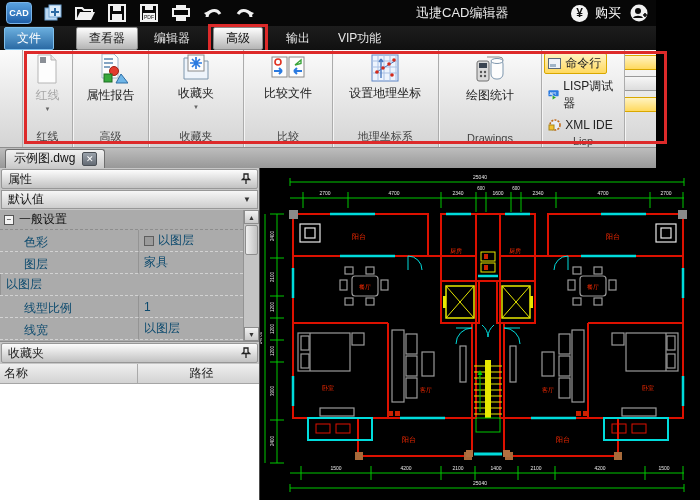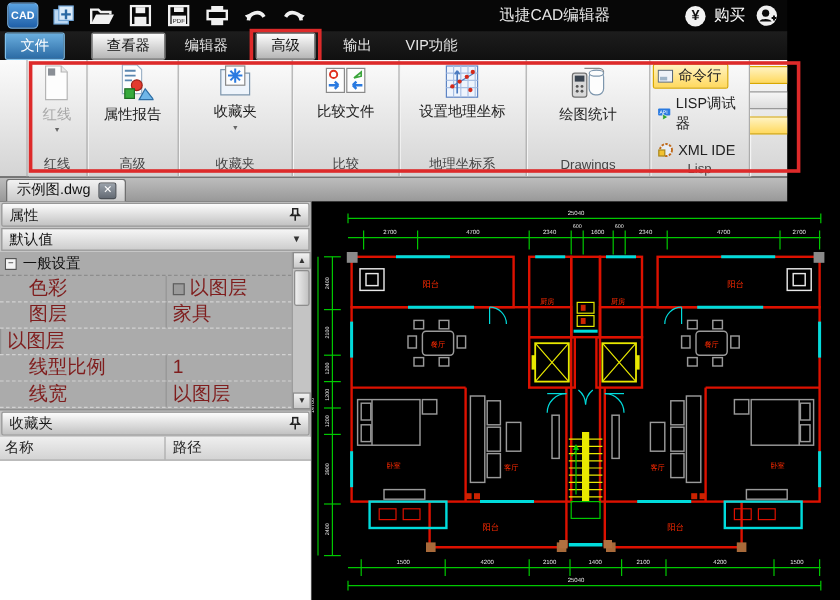--- a/index.html
+++ b/index.html
@@ -57,33 +57,33 @@
     display:flex; align-items:center; justify-content:space-between; padding:0 6px; font-size:12px; color:#1a1a1a; flex:0 0 20px; }
   .pin svg { display:block; }
   .preset { height:19px; margin:0 1px 1px 1px; background:linear-gradient(#f6f6f6,#cdcdcd); border:1px solid #979797;
     display:flex; align-items:center; justify-content:space-between; padding:0 2px 0 6px; font-size:12px; color:#111; flex:0 0 19px; }
   .preset .dd { font-size:8px; color:#333; padding:0 4px; }
   .propgrid { height:132px; flex:0 0 132px; background:#ababab; display:flex; border-bottom:1px solid #8b8b8b; }
   .grid-main { flex:1; min-width:0; }
   .grid-section { display:flex; align-items:center; gap:5px; height:20px; padding-left:4px; font-size:12px; color:#101010;
     border-bottom:1px dashed #8d8d8d; }
   .expander { width:10px; height:10px; background:#f4f4f4; border:1px solid #555; font-size:8px; line-height:8px; text-align:center; color:#111; }
-  .grid-row { display:flex; height:22px; align-items:flex-end; border-bottom:1px dashed #d2d2d2; font-size:16px; color:#7f1d1d; }
+  .grid-row { display:flex; height:22px; align-items:flex-end; border-bottom:1px dashed #d2d2d2; font-size:12px; color:#0c4a6e; }
   .cell-name { width:138px; flex:0 0 138px; padding-left:24px; }
   .cell-value { flex:1; border-left:1px solid #949494; padding-left:5px; height:100%; display:flex; align-items:center; gap:4px; }
   .swatch { width:10px; height:10px; background:#9b9b9b; border:1px solid #5e5e5e; }
   .vscroll { width:16px; flex:0 0 16px; background:#c4c4c4; border-left:1px solid #939393; display:flex; flex-direction:column; }
   .sbtn { height:14px; background:linear-gradient(#f2f2f2,#c8c8c8); border:1px solid #8d8d8d; font-size:7px; color:#333;
     display:flex; align-items:center; justify-content:center; }
   .sthumb { height:30px; margin:1px; background:linear-gradient(90deg,#efefef,#c2c2c2); border:1px solid #8d8d8d; border-radius:2px; }
   .sspace { flex:1; }
   .fav-cols { height:20px; flex:0 0 20px; background:linear-gradient(#efefef,#d3d3d3); border-bottom:1px solid #a5a5a5;
     display:flex; font-size:12px; color:#222; align-items:center; }
   .fav-cols .c1 { width:138px; flex:0 0 138px; padding-left:4px; border-right:1px solid #aaa; height:100%; display:flex; align-items:center; }
-  .fav-cols .c2 { flex:1; padding-left:6px; }
+  .fav-cols .c2 { flex:1; padding-left:6px;text-align:center; }
   .fav-body { flex:1; background:#ffffff; }
 
   .canvas { flex:1; background:#000; position:relative; }
   .canvas svg { position:absolute; left:0; top:0; }
   text.dim { fill:#e6e6e6; font-size:5px; }
   text.dimv { fill:#e6e6e6; font-size:4.5px; }
   text.room { fill:#ff2a00; font-size:7px; }
   text.rooms { fill:#ff2a00; font-size:6px; }
 </style>
 </head>

